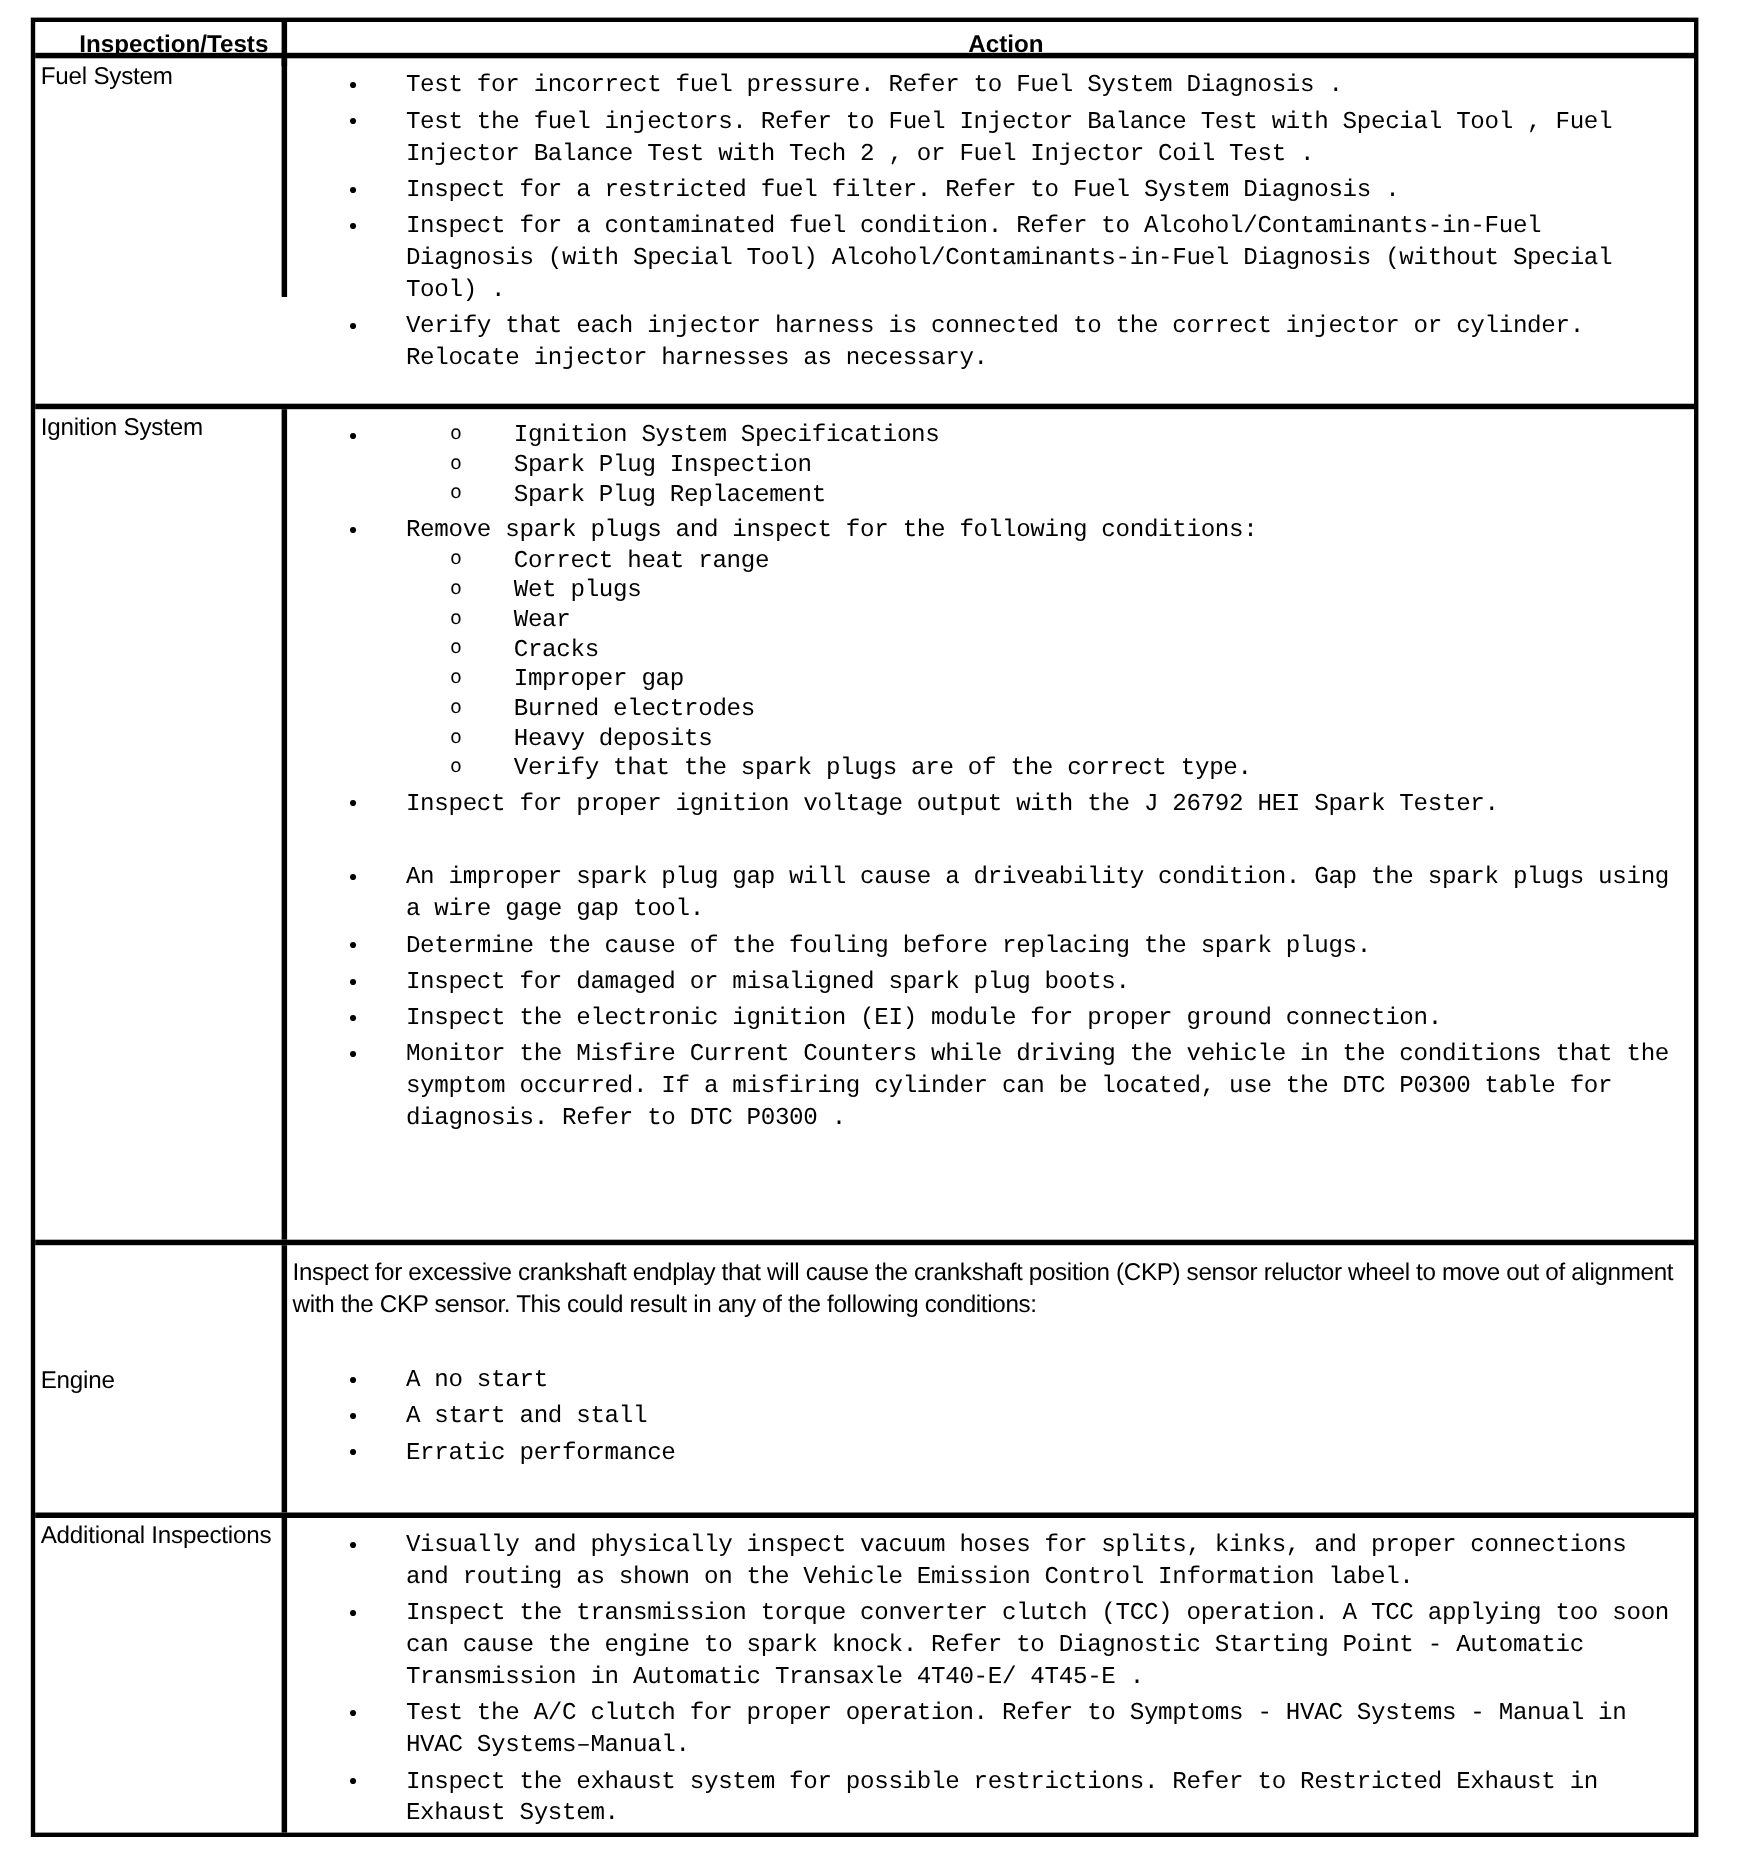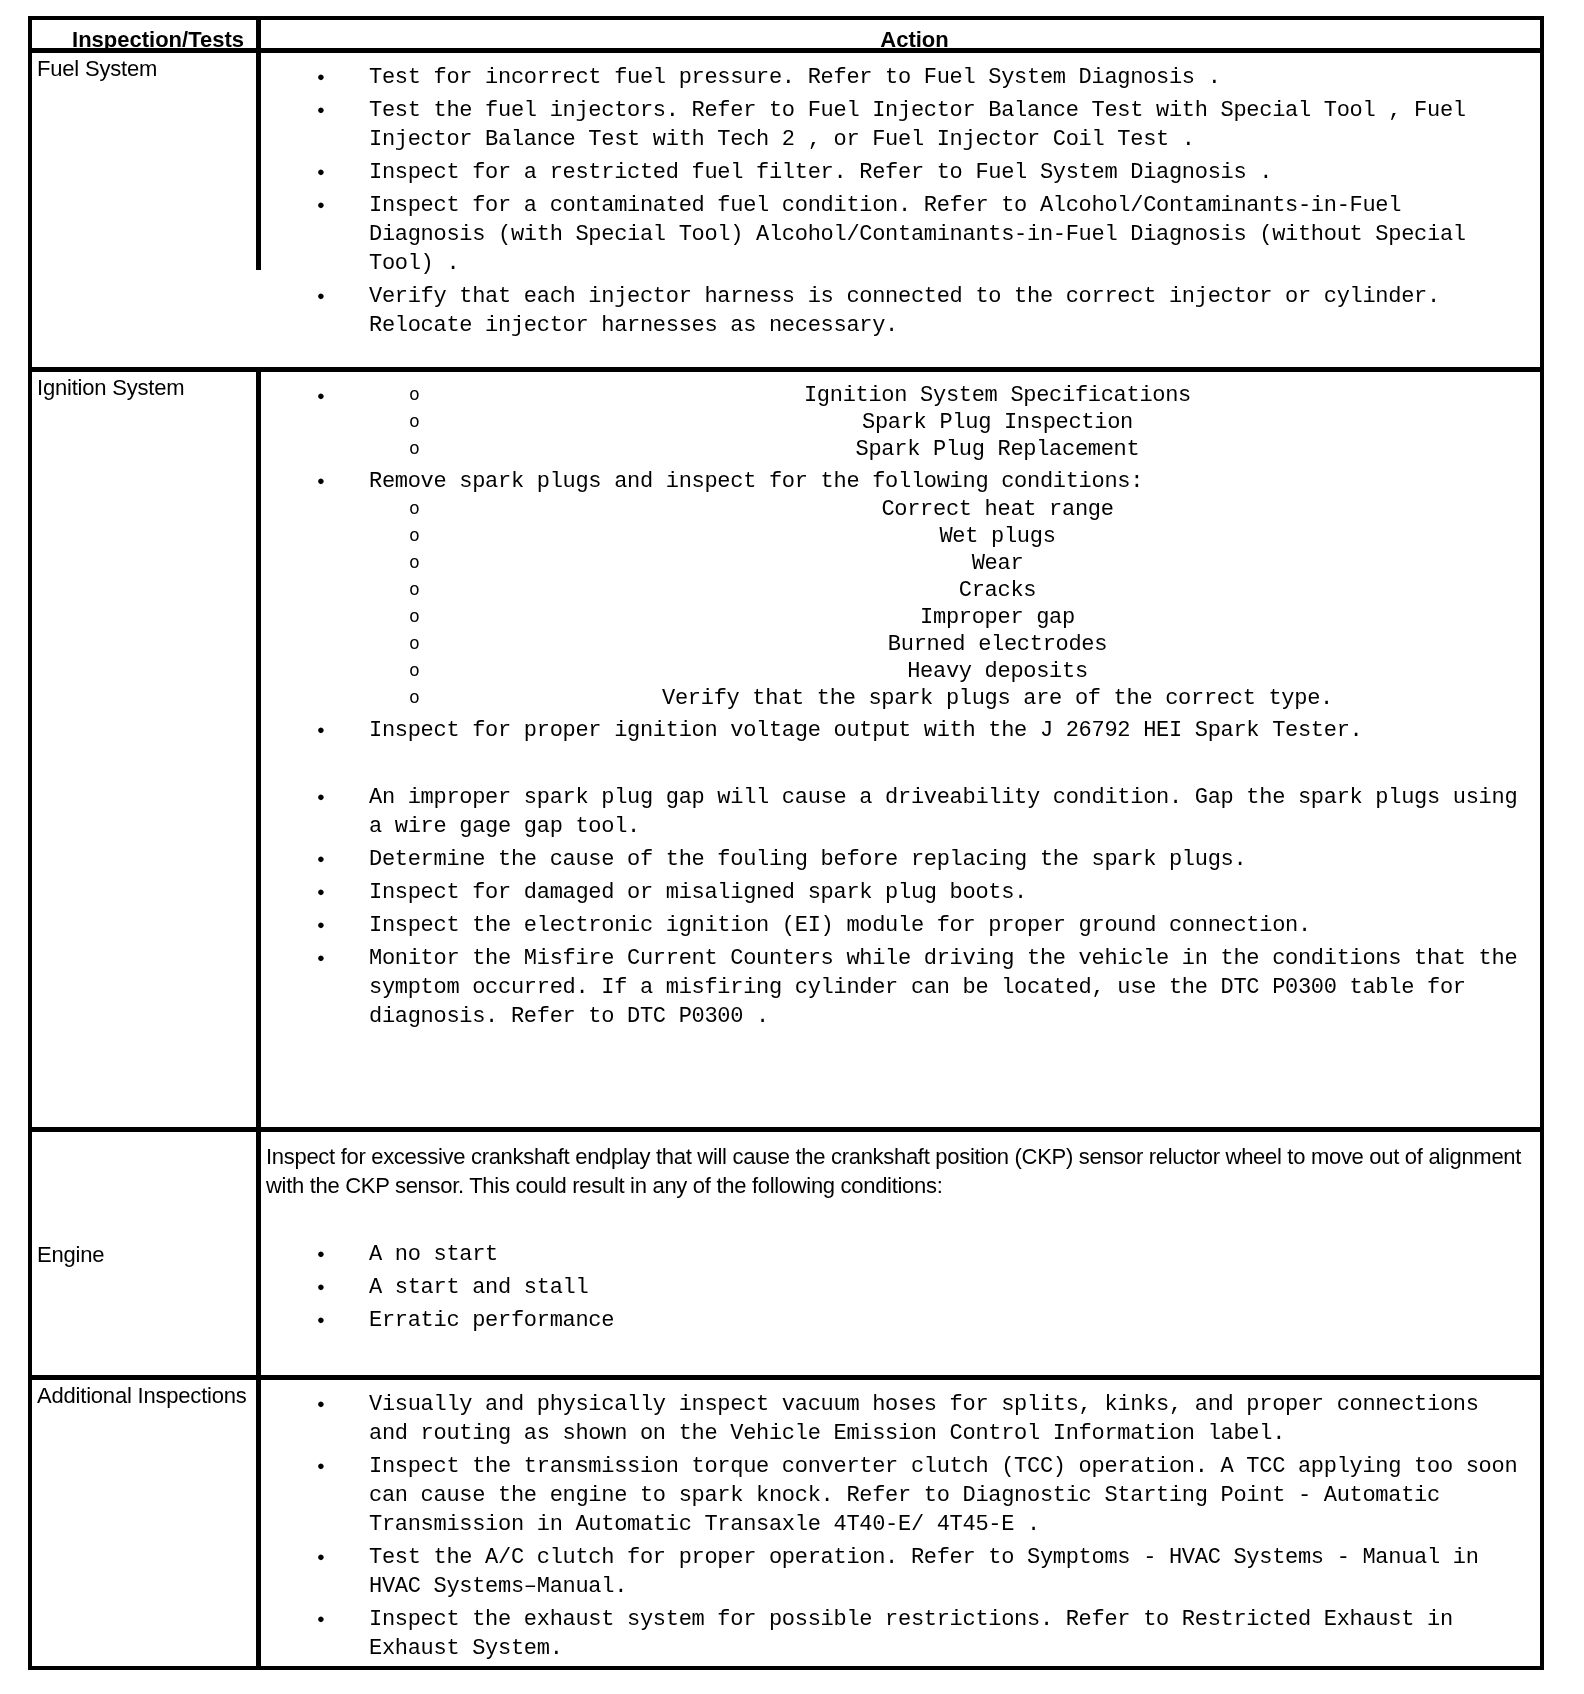--- a/index.html
+++ b/index.html
@@ -12,21 +12,21 @@
   .col-a { position: absolute; left: 0; top: 0; bottom: 0; width: 229px;
            box-sizing: border-box; border-right: 5px solid #000; }
   .col-b { position: absolute; left: 229px; right: 0; top: 0; bottom: 0; }
   .hdr { font-weight: bold; font-size: 22px; text-align: center; line-height: 40px; padding-left: 28px; }
   .lbl { font-size: 22px; line-height: 29px; padding: 1px 0 0 5px; letter-spacing: -0.2px; }
   .lbl.center { position: absolute; top: 50%; transform: translateY(-50%); padding-top: 0; }
   ul.l1 { list-style: none; margin: 0; padding: 0; font-family: Liberation Mono, monospace; }
   ul.l1 > li { position: relative; padding-left: 108px; padding-right: 12px; font-size: 22px;
                line-height: 29px; margin-top: 4px; letter-spacing: -0.3px; }
   ul.l1 > li::before { content: "\25CF"; position: absolute; left: 56px; top: 0; font-size: 13px; }
-  ul.l2 { list-style: none; margin: 0; padding: 0; text-align: center; }
+  ul.l2 { list-style: none; margin: 0; padding: 0; }
   ul.l2 > li { position: relative; padding-left: 100px; margin-left: -100px;
                padding-left: 206px; margin-left: -108px; font-size: 22px; line-height: 27px; }
   ul.l2 > li::before { content: "o"; position: absolute; left: 148px; top: 0; font-size: 18px; }
   .fuel-body { padding-top: 6px; }
   .ign-body { padding-top: 6px; }
   .gap-item { margin-top: 38px !important; }
   .eng-para { font-size: 22px; line-height: 29px; padding: 10px 12px 0 5px; letter-spacing: -0.3px; }
   .eng-list { margin-top: 40px !important; }
   .eng-list > li { margin-top: 5px; line-height: 29px; }
   .add-body { padding-top: 6px; }

